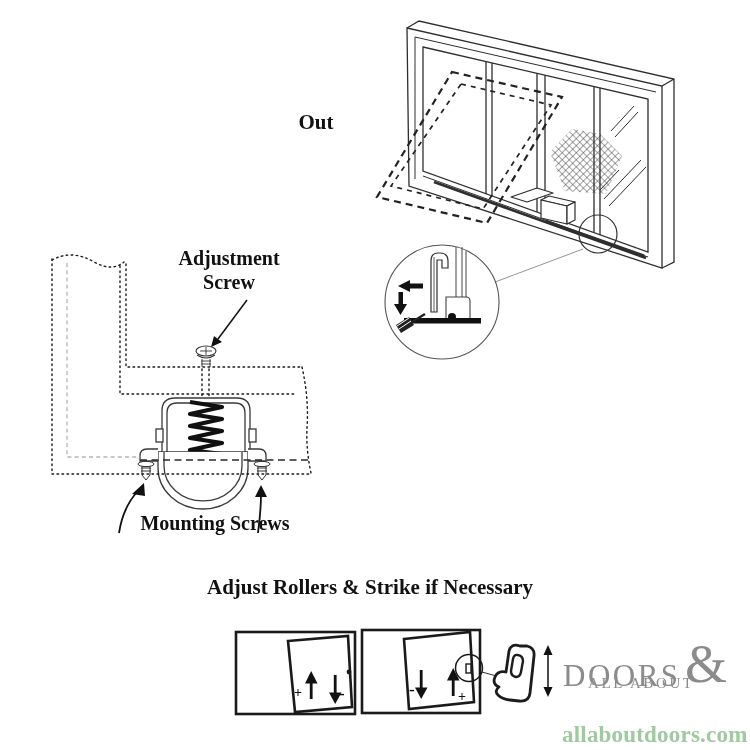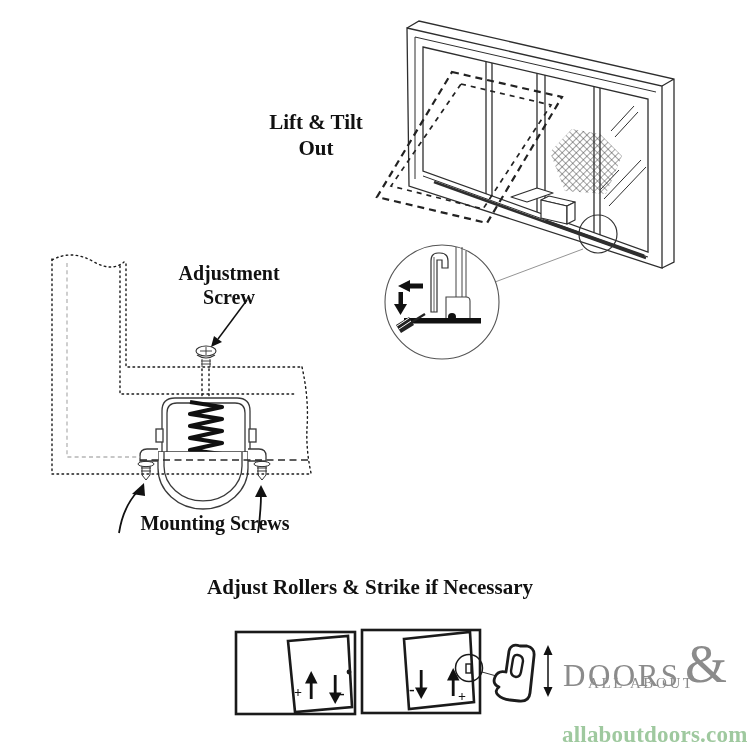--- a/index.html
+++ b/index.html
@@ -1,21 +1,21 @@
 <!DOCTYPE html>
 <html><head>
 <meta charset="utf-8">
 <style>
   html,body{margin:0;padding:0;background:#ffffff;}
   #canvas{position:relative;width:750px;height:750px;background:#ffffff;overflow:hidden;
           font-family:"Liberation Serif", serif;}
   #lineart{position:absolute;left:0;top:0;}
   .lbl{position:absolute;color:#111;font-weight:700;text-align:center;line-height:1.22;}
   .lbl-lift{left:236px;top:109px;width:160px;font-size:21px;line-height:26px;}
-  .lbl-adjscrew{left:149px;top:246px;width:160px;font-size:20px;line-height:24px;margin-top:15px;}
+  .lbl-adjscrew{left:149px;top:246px;width:160px;font-size:20px;line-height:24px;}
   .lbl-mount{left:115px;top:511px;width:200px;font-size:20px;}
   .lbl-bottomtitle{left:175px;top:575px;width:390px;font-size:21px;}
   .sign{position:absolute;color:#111;font-weight:700;font-size:14px;line-height:12px;}
   .sign-lp{left:294px;top:687px;}
   .sign-lm{left:339px;top:688px;font-size:17px;}
   .sign-rm{left:409px;top:684px;font-size:17px;}
   .sign-rp{left:458px;top:691px;}
   #logo{position:absolute;left:550px;top:638px;width:200px;height:112px;}
   .logo-line{position:absolute;white-space:nowrap;font-weight:400;}
   .logo-top{left:38px;top:13px;font-size:15px;letter-spacing:2.6px;}
@@ -172,21 +172,20 @@
       <path d="M518,655 Q514,654 513,659 L511,671 Q511,676 516,677 Q520,677 521,672 L523,661 Q523,656 518,655 Z" stroke-width="2.4"></path>
     </g>
     <g fill="#111">
       <line x1="548" y1="653" x2="548" y2="689" stroke="#111" stroke-width="1.5"></line>
       <polygon points="543.5,655 552.5,655 548,645"></polygon>
       <polygon points="543.5,687 552.5,687 548,697"></polygon>
     </g>
   </svg>
 
   <div class="lbl lbl-lift">
-    <div>Lift &amp; Tilt</div>
     <div>Out</div>
   </div>
 
   <div class="lbl lbl-adjscrew">
     <div>Adjustment</div>
     <div>Screw</div>
   </div>
 
   <div class="lbl lbl-mount">Mounting Screws</div>
 

